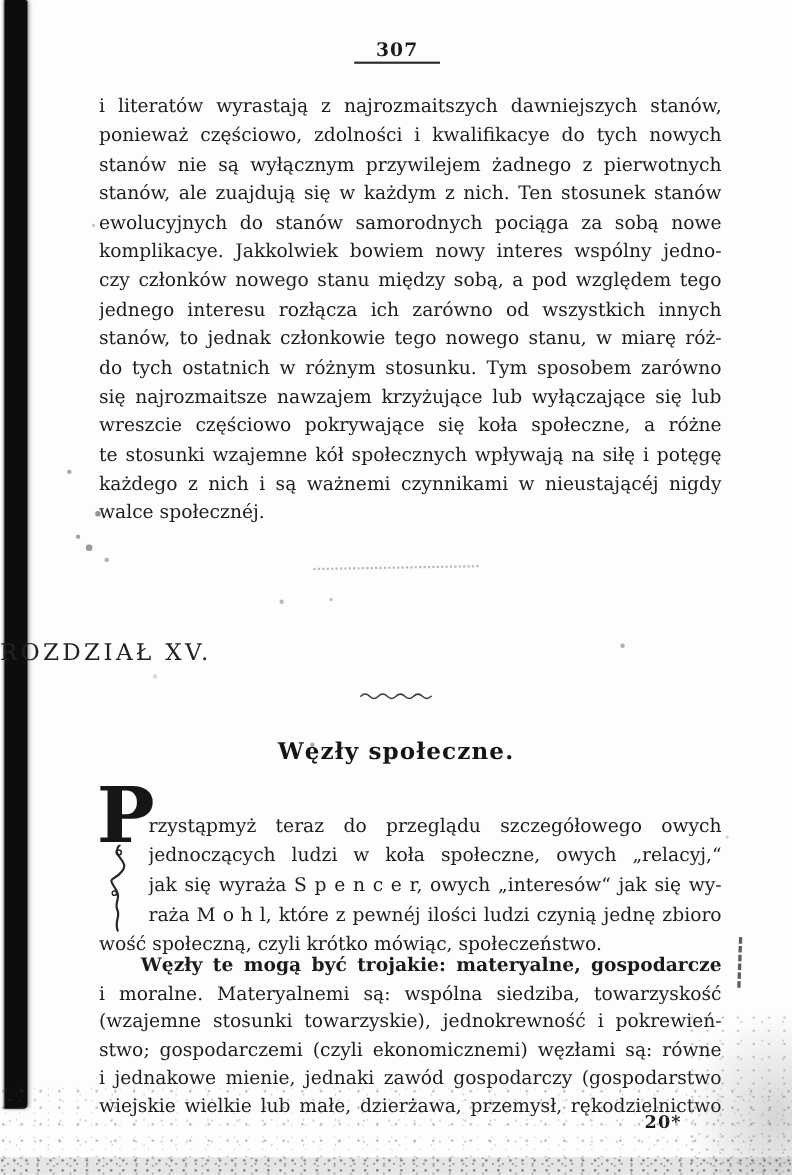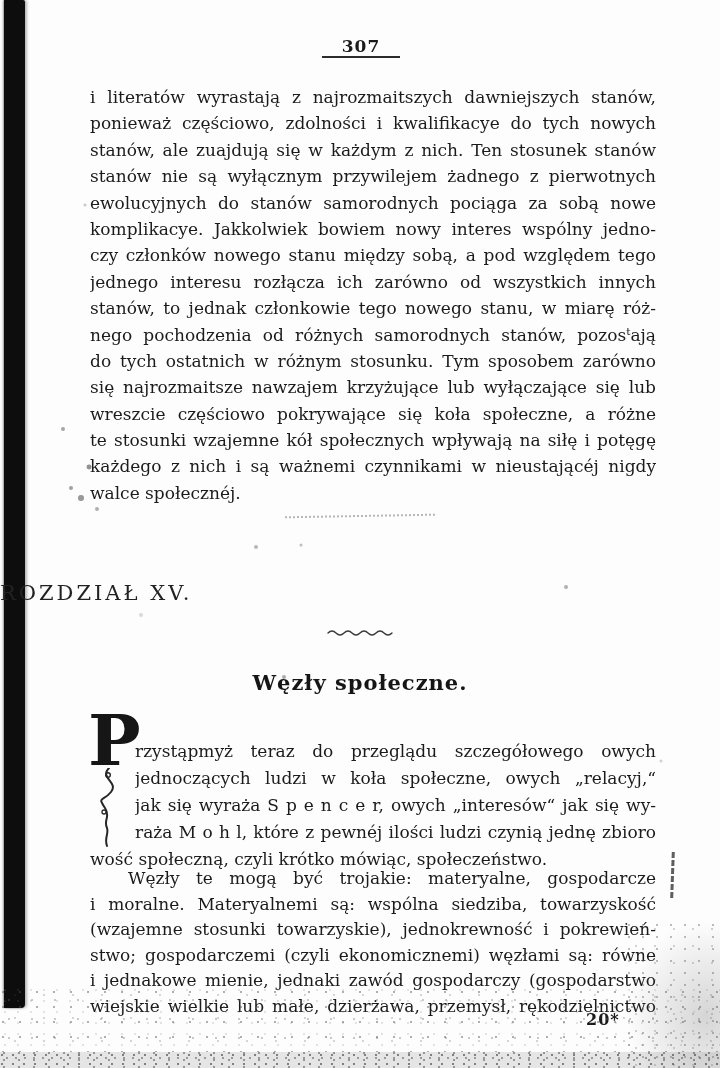--- a/index.html
+++ b/index.html
@@ -65,21 +65,21 @@
   .dropcap-wrap { position: absolute; left: 88px; top: 710px; width: 48px; height: 140px; }
   .dropcap-letter {
     font-size: 70px; line-height: 62px; font-weight: 700;
     font-family: "DejaVu Serif", serif; color: #161616; display: block;
   }
   .dropcap-flourish { position: absolute; left: 6px; top: 58px; }
 
   
   .p3 { top: 866px; }
   .p3 .line { line-height: 25.5px; height: 25.5px; }
-  .indent { padding-left: 38px; }
+  .indent { padding-left: 38px; font-weight: bold; }
 
   
   .signature {
     position: absolute; left: 586px; top: 1010px;
     font-size: 16px; font-weight: 700; letter-spacing: 1px;
   }
 
   
   .pen-mark {
     position: absolute; left: 671px; top: 852px;
@@ -147,28 +147,27 @@
 
   <div class="gutter"></div>
 
   <div class="pagenum-wrap">
     <span class="pagenum">307</span>
   </div>
 
   <div class="para p1">
     <div class="line">i literatów wyrastają z najrozmaitszych dawniejszych stanów,</div>
     <div class="line">ponieważ częściowo, zdolności i kwalifikacye do tych nowych</div>
+    <div class="line">stanów nie są wyłącznym przywilejem żadnego z pierwotnych</div>
     <div class="line">stanów, ale zuajdują się w każdym z nich. Ten stosunek stanów</div>
-    <div class="line">stanów nie są wyłącznym przywilejem żadnego z pierwotnych</div>
     <div class="line">ewolucyjnych do stanów samorodnych pociąga za sobą nowe</div>
     <div class="line">komplikacye. Jakkolwiek bowiem nowy interes wspólny jedno-</div>
     <div class="line">czy członków nowego stanu między sobą, a pod względem tego</div>
     <div class="line">jednego interesu rozłącza ich zarówno od wszystkich innych</div>
     <div class="line">stanów, to jednak członkowie tego nowego stanu, w miarę róż-</div>
-    <div class="line">nego pochodzenia od różnych samorodnych stanów, pozosᵗają</div>
     <div class="line">do tych ostatnich w różnym stosunku.  Tym sposobem zarówno</div>
     <div class="line">się najrozmaitsze nawzajem krzyżujące lub wyłączające się lub</div>
     <div class="line">wreszcie częściowo pokrywające się koła społeczne, a różne</div>
     <div class="line">te stosunki wzajemne kół społecznych wpływają na siłę i potęgę</div>
     <div class="line">każdego z nich i są ważnemi czynnikami w nieustającéj nigdy</div>
     <div class="line ll">walce społecznéj.</div>
   </div>
 
   <div class="scratch"></div>
 

